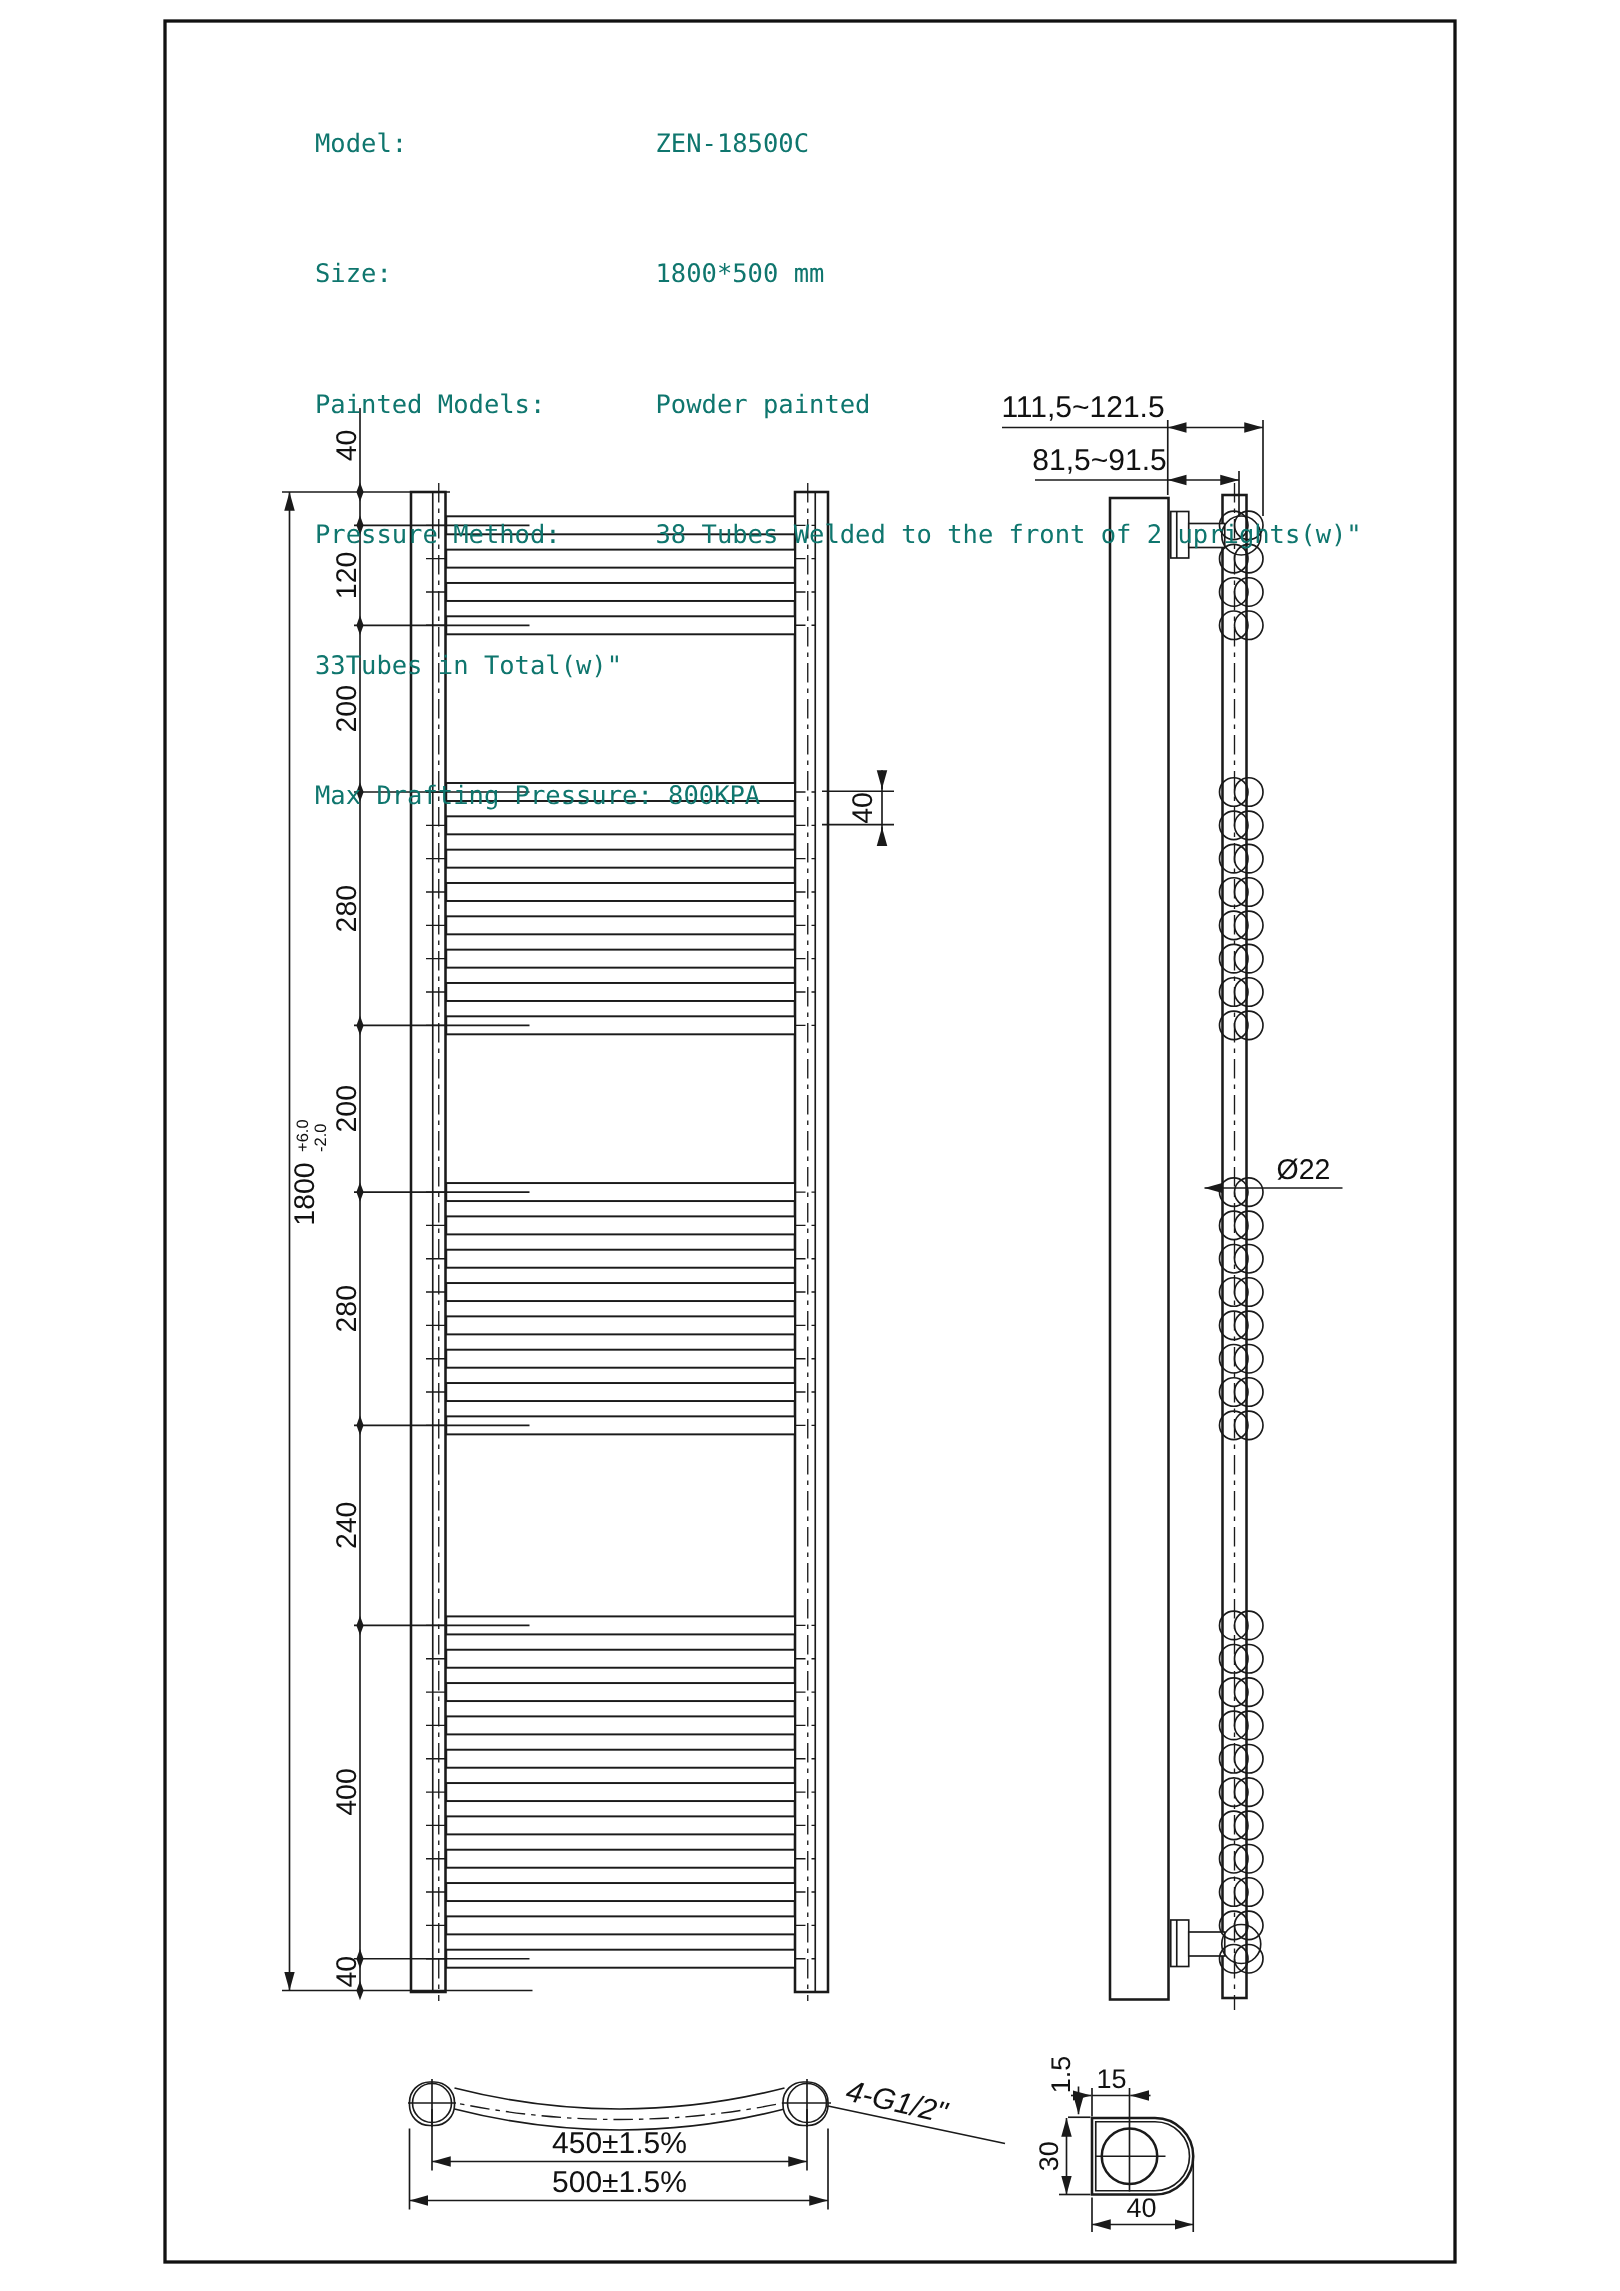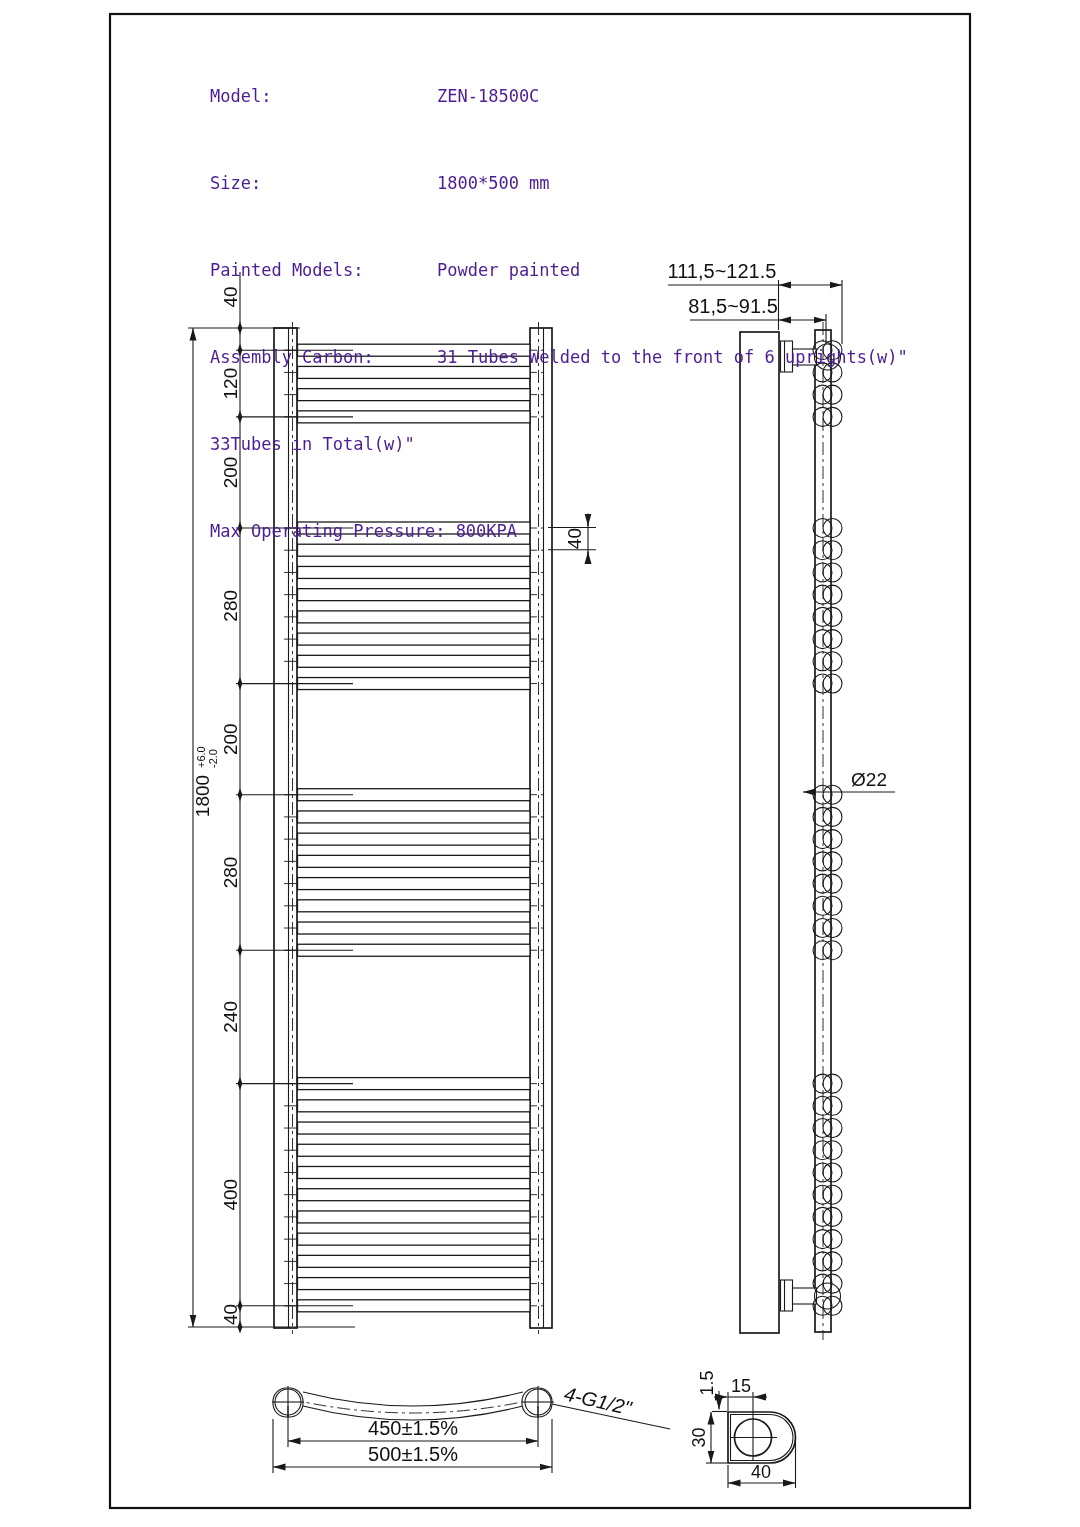--- a/index.html
+++ b/index.html
@@ -1,20 +1,20 @@
 <!DOCTYPE html>
 <html><head>
 <meta charset="utf-8">
 <style>
   html,body{margin:0;padding:0;background:#ffffff;}
   body{width:1080px;height:1527px;position:relative;overflow:hidden;
        font-family:"Liberation Sans",sans-serif;}
   .spec{position:absolute;left:210px;top:24px;
         font-family:"DejaVu Sans Mono",monospace;font-size:17px;line-height:29px;
-        color:#4c1d95;white-space:pre;}
+        color:#0f766e;white-space:pre;}
   .spec-label{display:inline-block;width:227px;}
   svg{position:absolute;left:0;top:0;}
   
   .thick{stroke:#1a1a1a;stroke-width:1.7;fill:none;}
   .thin{stroke:#1a1a1a;stroke-width:1.1;fill:none;}
   .cl{stroke:#1a1a1a;stroke-width:0.9;fill:none;stroke-dasharray:13 4 3 4;}
   .tube{fill:#ffffff;stroke:#1a1a1a;stroke-width:1.3;}
   .wfill{fill:#ffffff;}
   .fillk{fill:#1a1a1a;stroke:none;}
   .brickline{stroke:#1a1a1a;stroke-width:1;fill:none;}
@@ -316,16 +316,16 @@
     <line class="thin" x1="795.5" y1="1440" x2="795.5" y2="1488"></line>
     <line class="thin" x1="728" y1="1483" x2="795.5" y2="1483" marker-start="url(#arr)" marker-end="url(#arr)"></line>
     <text class="dim dim18" x="761" y="1478" text-anchor="middle">40</text>
   </g>
 </svg>
 
 <div class="spec">
   <div><span class="spec-label">Model:</span><span>ZEN-18500C</span></div>
   <div><span class="spec-label">Size:</span><span>1800*500 mm</span></div>
   <div><span class="spec-label">Painted Models:</span><span>Powder painted</span></div>
-  <div><span class="spec-label">Assembly Carbon:</span><span>31 Tubes Welded to the front of 6 uprights(w)"</span></div>
+  <div><span class="spec-label">Pressure Method:</span><span>38 Tubes Welded to the front of 2 uprights(w)"</span></div>
   <div>33Tubes in Total(w)"</div>
-  <div>Max Operating Pressure: 800KPA</div>
+  <div>Max Drafting Pressure: 800KPA</div>
 </div>
 
 </body></html>

